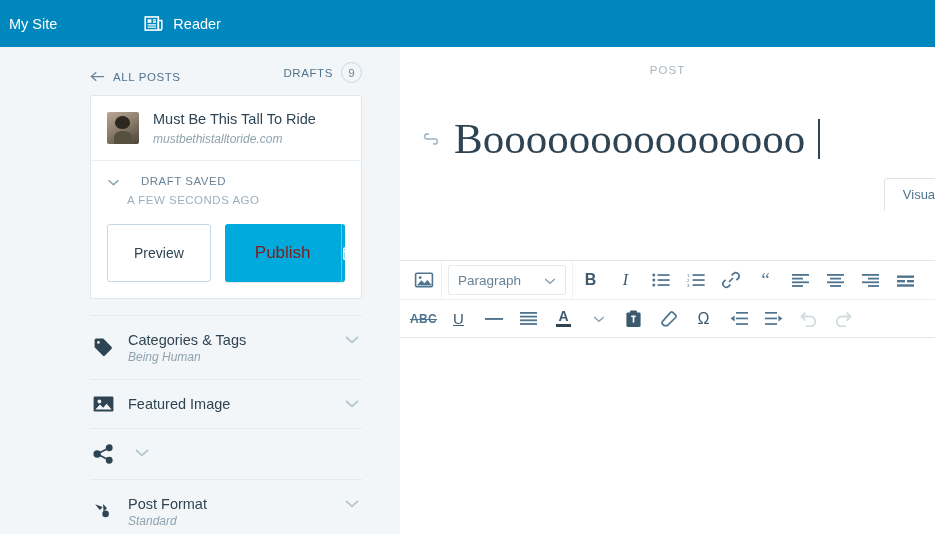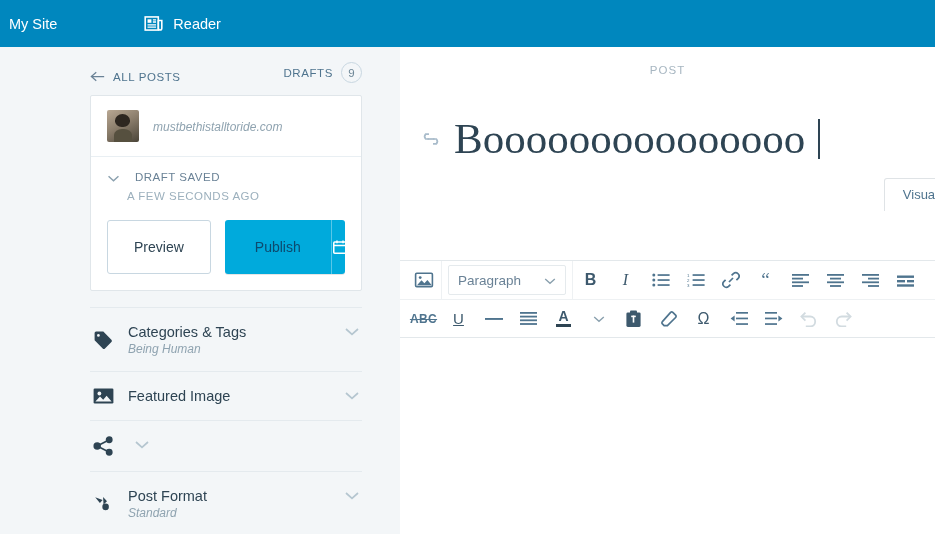--- a/index.html
+++ b/index.html
@@ -86,42 +86,42 @@
     content:""; position:absolute; left:7px; bottom:0;
     width:18px; height:13px; border-radius:45% 45% 0 0;
     background:#56503f;
   }
   .site-meta { min-width: 0; }
   .site-title { font-size: 14.5px; color: #2e4453; line-height: 1.35; }
   .site-url { font-size: 12px; color: #8fa3b0; font-style: italic; margin-top: 2px; }
 
   .status-block { padding: 14px 16px 16px; }
   .status-line {
-    display: flex; align-items: flex-end; gap: 15px;
+    display: flex; align-items: flex-end; gap: 21px;
     color: #6a8296; font-size: 11.5px; letter-spacing: .5px;
     cursor: pointer;
   }
   .chev-sm { width: 13px; height: 9px; display: block; }
   .status-sub {
     color: #9cb0bd; font-size: 11.5px; letter-spacing: .5px;
     margin: 7px 0 0 20px;
   }
   .btn-row { display: flex; gap: 14px; margin-top: 18px; }
   .btn-preview {
     padding: 15px 26px; background: #fff;
     border: 1px solid #c8d7e1; border-radius: 3px;
     color: #2e4453; font-size: 14px; cursor: pointer;
   }
   .publish-grp {
     display: flex; border-radius: 3px; overflow: hidden;
     background: #00aadc; box-shadow: 0 1px 0 rgba(0,0,0,.1);
   }
   .btn-publish {
     padding: 19px 30px; background: transparent; border: 0;
-    color: #0c4a6e; font-size: 14px; cursor: pointer;
+    color: #7f1d1d; font-size: 17px; cursor: pointer;
     font-family: inherit;
   }
   .btn-cal {
     width: 38px; background: transparent;
     border: 0; border-left: 1px solid rgba(255,255,255,.35);
     display: flex; align-items: center; justify-content: center;
     cursor: pointer;
   }
   .cal-icon { width: 16px; height: 16px; display: block; }
 
@@ -255,20 +255,21 @@
       <div class="drafts-wrap">
         <span>DRAFTS</span>
         <span class="drafts-badge">9</span>
       </div>
     </div>
 
     <div class="card">
       <div class="site-row">
         <div class="avatar"></div>
         <div class="site-meta">
+          <div class="site-title">Must Be This Tall To Ride</div>
           <div class="site-url">mustbethistalltoride.com</div>
         </div>
       </div>
 
       <div class="status-block">
         <div class="status-line">
           <span>
             <svg class="chev-sm" viewBox="0 0 14 10" fill="none" stroke="#8aa0ae" stroke-width="1.6">
               <path d="M1.5 2.5 7 7.5l5.5-5"></path>
             </svg>

